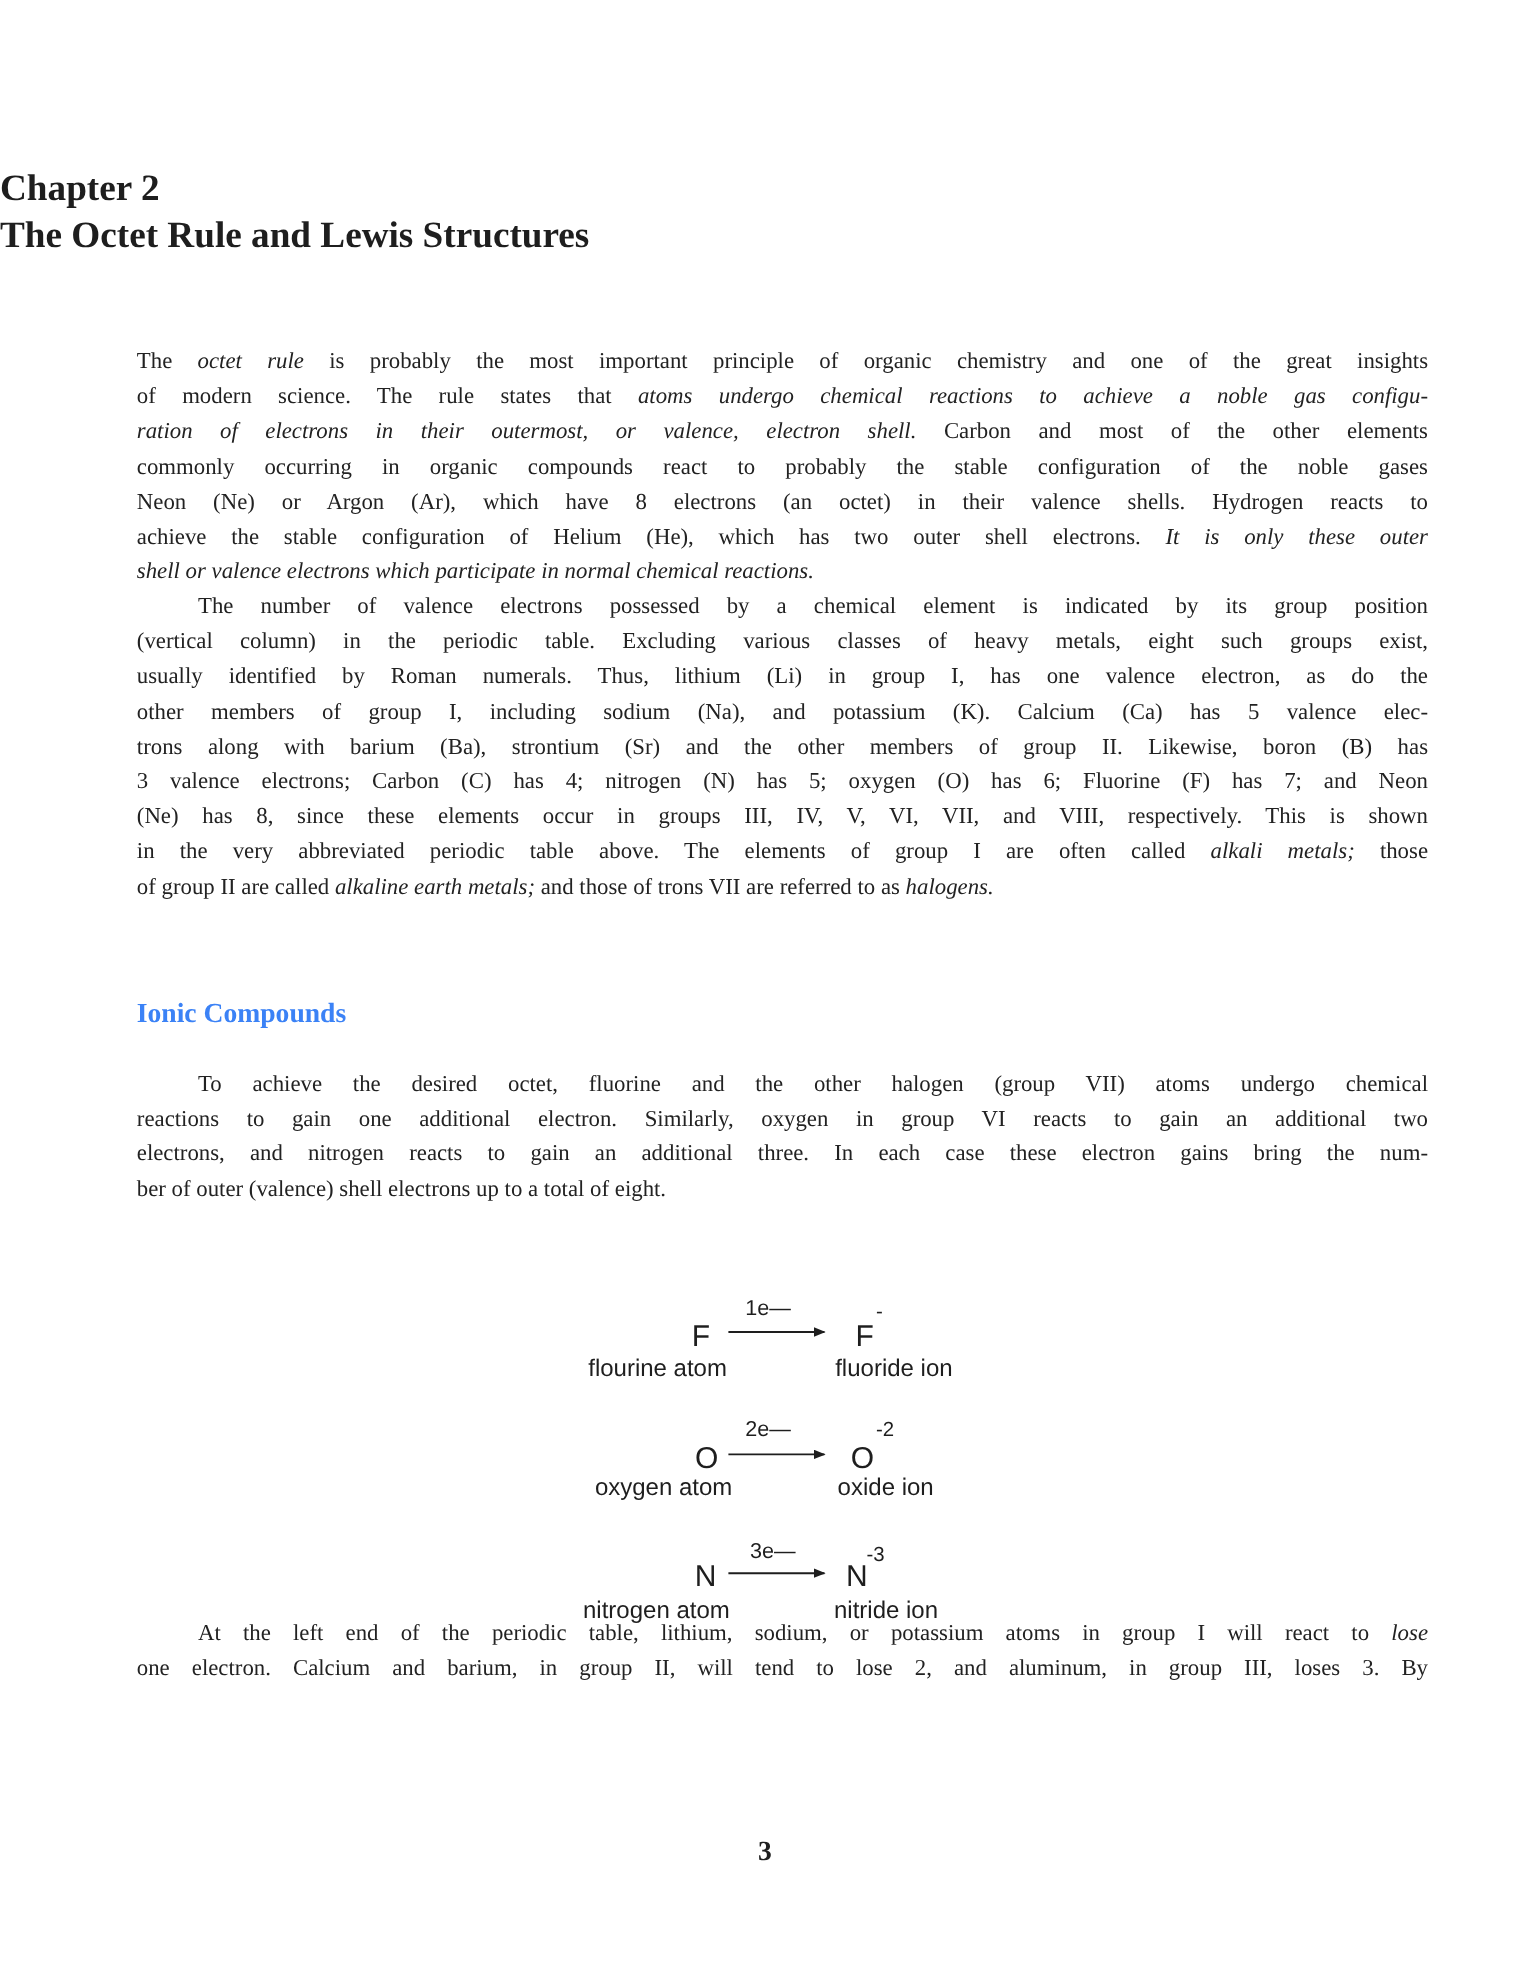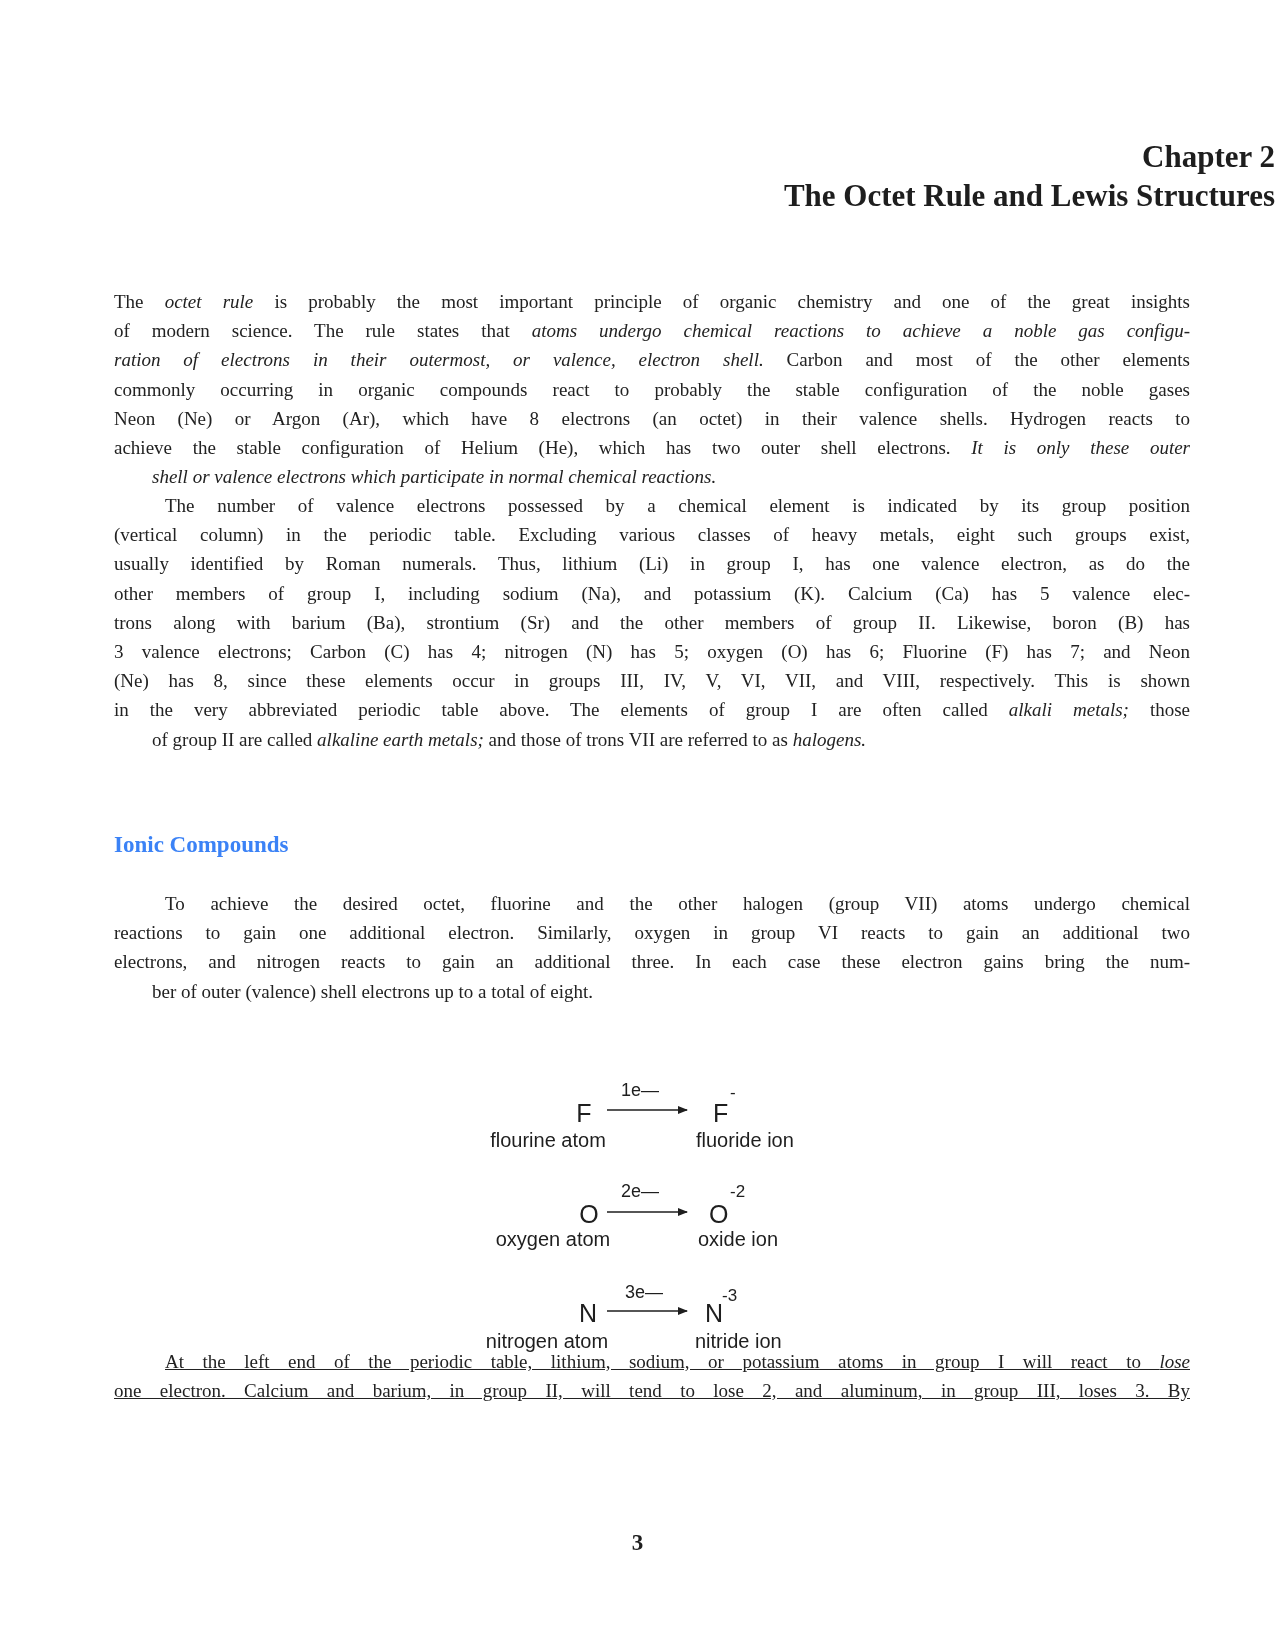--- a/index.html
+++ b/index.html
@@ -1,45 +1,45 @@
 <!DOCTYPE html>
 <html><head>
 <meta charset="utf-8">
 <style>
   html, body { margin: 0; padding: 0; background: #ffffff; }
   body { width: 1275px; height: 1650px; position: relative; overflow: hidden;
          font-family: "Liberation Serif", "DejaVu Serif", serif; color: #222222; }
   .page { position: absolute; left: 0; top: 0; width: 1275px; height: 1650px; }
 
   .chapter-label, .chapter-title {
-    position: absolute; left: 0; width: 1275px; text-align: right;
+    position: absolute; left: 0; width: 1275px; text-align: left;
     font-weight: bold; font-size: 31px; line-height: 38px; color: #1e1e1e;
   }
   .chapter-label { top: 138px; }
   .chapter-title { top: 177px; }
 
   .para {
     position: absolute; left: 114px; width: 1076px;
     font-size: 19px; line-height: 29.2px; text-align: justify;
     text-align-last: left; color: #222222;
   }
   .para .line { display: block; white-space: nowrap; text-align: justify; text-align-last: justify; }
-  .para .line.last { text-align-last: left; margin-left: 38px; }
+  .para .line.last { text-align-last: left; }
   .para .indent { padding-left: 51px; }
   .para i { font-style: italic; }
 
   .p1 { top: 287px; }
   .p2 { top: 491px; }
 
   .section-heading {
     position: absolute; left: 114px; top: 831px;
     font-weight: bold; font-size: 23px; line-height: 28px; color: #3b82f6;
   }
   .p3 { top: 889px; }
-  .p4 { top: 1347px; text-decoration: underline; }
+  .p4 { top: 1347px; }
 
   .diagram { position: absolute; left: 0; top: 0; width: 1275px; height: 1650px; pointer-events: none; }
   .diagram text { font-family: "Liberation Sans", "DejaVu Sans", sans-serif; fill: #1e1e1e; }
   .diagram .sym { font-size: 25px; }
   .diagram .lbl { font-size: 20px; }
   .diagram .el { font-size: 18px; }
   .diagram .chg { font-size: 17px; }
 
   .page-number {
     position: absolute; left: 0; width: 1275px; top: 1529px; text-align: center;

